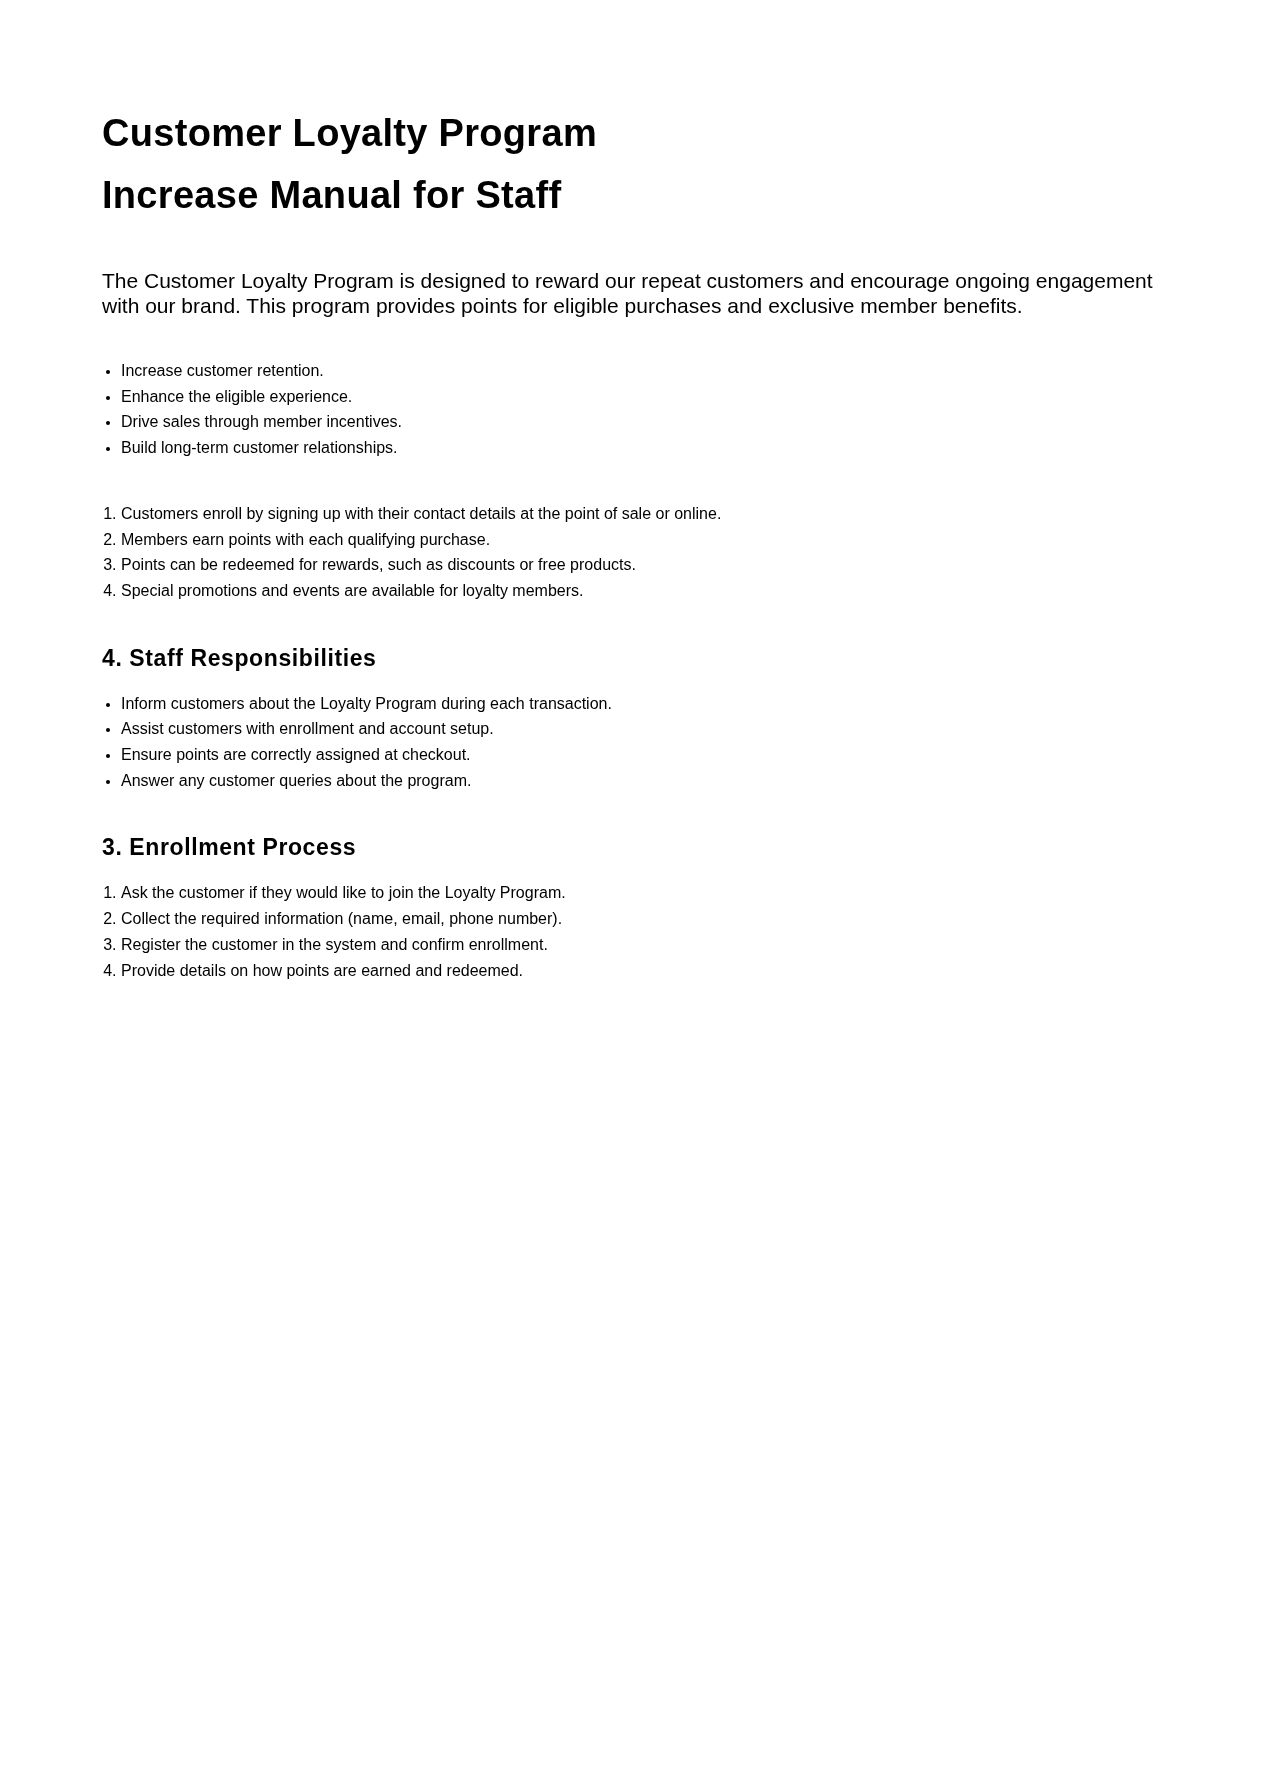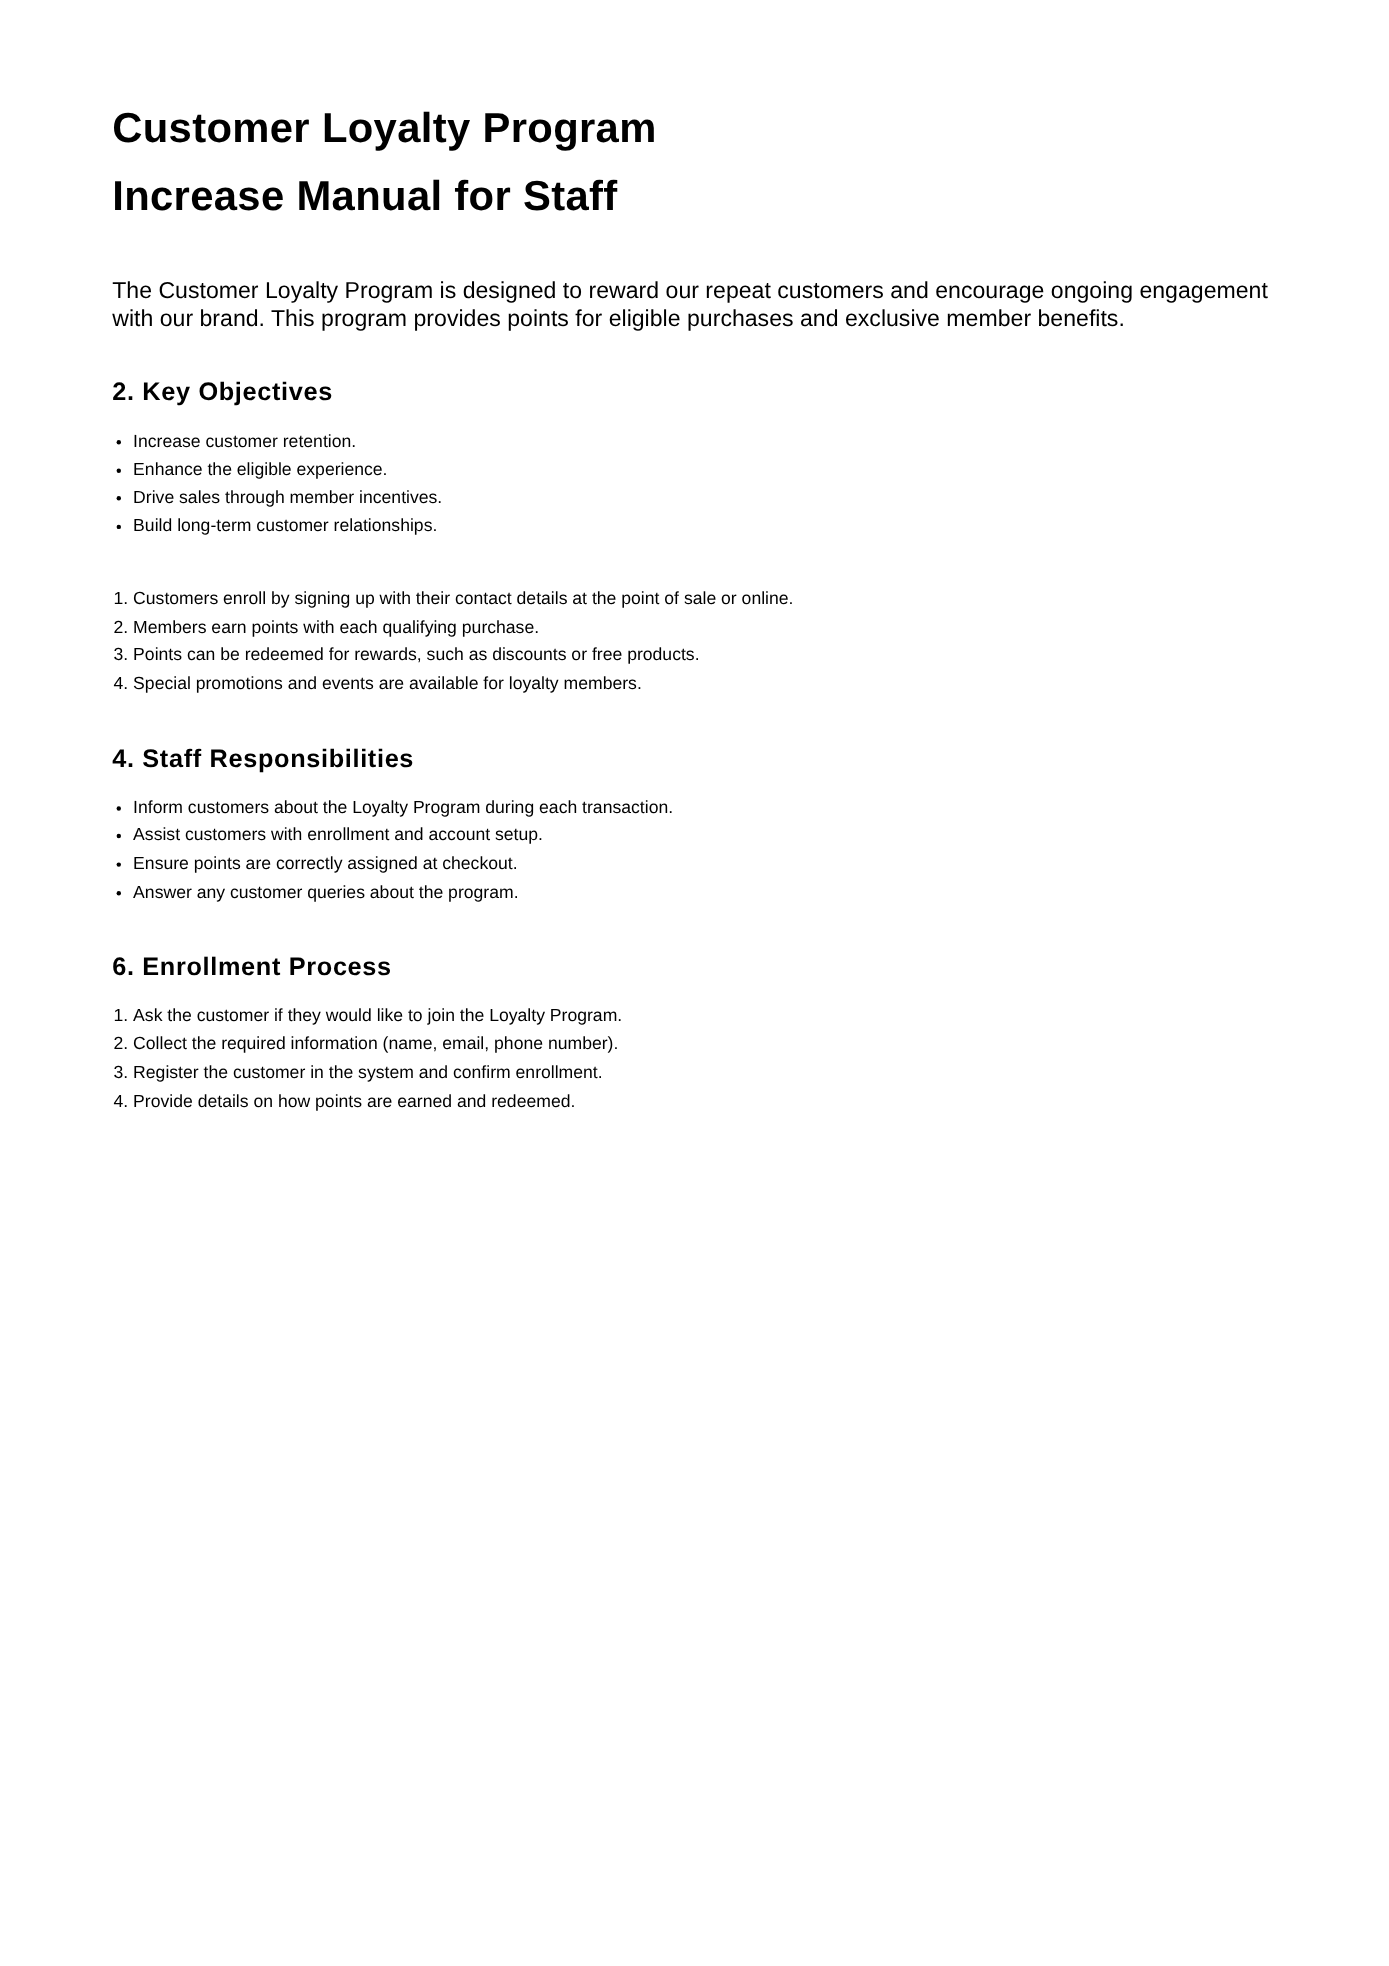--- a/index.html
+++ b/index.html
@@ -6,21 +6,21 @@
   body {
     width: 1263px;
     height: 1787px;
     position: relative;
     overflow: hidden;
     font-family: "Liberation Sans", sans-serif;
     color: #000000;
   }
   .page {
     position: absolute;
-    left: 0; top: 0;
+    left: 0; top: 16px;
     width: 1263px;
     height: 1302px;
     overflow: hidden;
   }
   .content {
     position: absolute;
     left: 102px;
     top: 86px;
     width: 1060px;
   }
@@ -61,21 +61,20 @@
     <h1>
       <span>Customer Loyalty Program</span><br>
       <span>Increase Manual for Staff</span>
     </h1>
 
     <div class="section">
       <p>The Customer Loyalty Program is designed to reward our repeat customers and encourage ongoing engagement with our brand. This program provides points for eligible purchases and exclusive member benefits.</p>
     </div>
 
     <div class="section">
-      <h2>2. Key Objectives</h2>
       <ul>
         <li>Increase customer retention.</li>
         <li>Enhance the eligible experience.</li>
         <li>Drive sales through member incentives.</li>
         <li>Build long-term customer relationships.</li>
       </ul>
     </div>
 
     <div class="section">
       <ol>
@@ -90,21 +89,21 @@
       <h2>4. Staff Responsibilities</h2>
       <ul>
         <li>Inform customers about the Loyalty Program during each transaction.</li>
         <li>Assist customers with enrollment and account setup.</li>
         <li>Ensure points are correctly assigned at checkout.</li>
         <li>Answer any customer queries about the program.</li>
       </ul>
     </div>
 
     <div class="section">
-      <h2>6. Enrollment Process</h2>
+      <h2>3. Enrollment Process</h2>
       <ol>
         <li>Ask the customer if they would like to join the Loyalty Program.</li>
         <li>Collect the required information (name, email, phone number).</li>
         <li>Register the customer in the system and confirm enrollment.</li>
         <li>Provide details on how points are earned and redeemed.</li>
       </ol>
     </div>
 
 
   </div>

